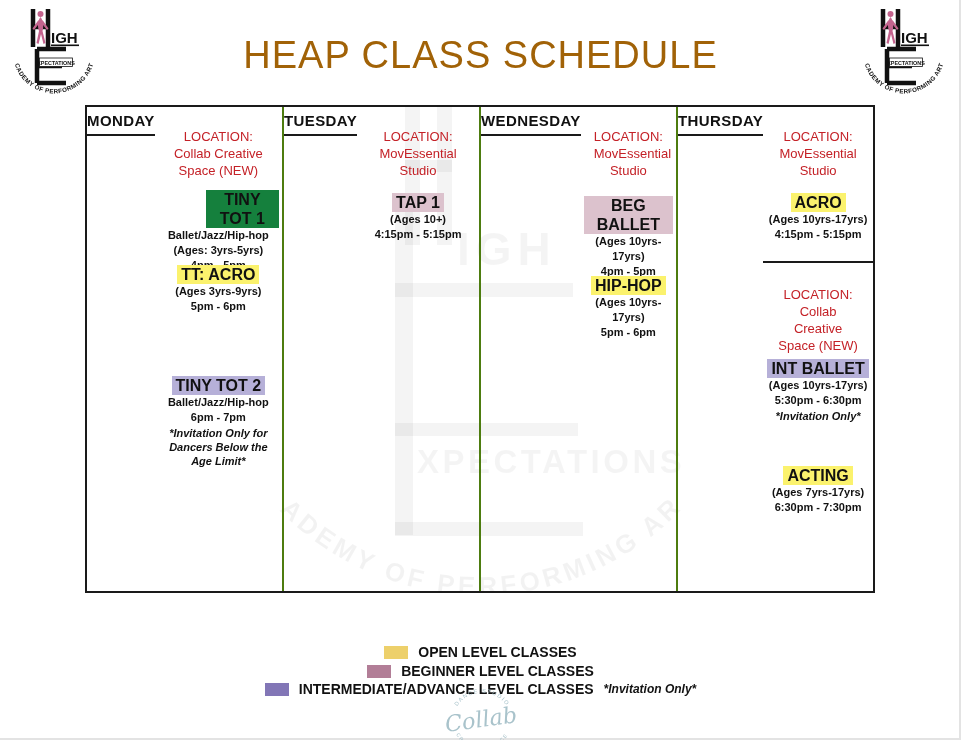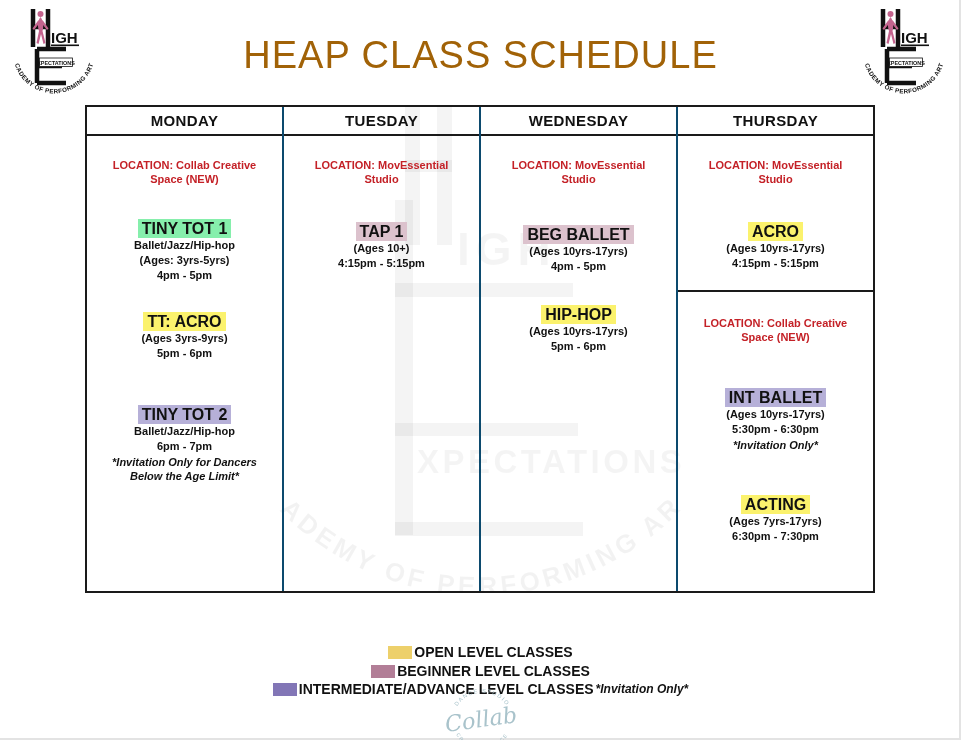--- a/index.html
+++ b/index.html
@@ -8,42 +8,42 @@
         box-shadow:inset -2px -2px 0 #e3e3e3;}
   .title{position:absolute;top:34px;left:0;width:100%;margin:0;text-align:center;
          font-size:38px;font-weight:400;letter-spacing:1px;color:#a16207;}
   .logo{position:absolute;top:5px;width:92px;height:102px;}
   .logo-left{left:8px;}
   .logo-right{left:858px;}
   .watermark{position:absolute;left:85px;top:105px;width:790px;height:488px;pointer-events:none;}
   
   .schedule{position:absolute;left:85px;top:105px;width:790px;height:488px;display:flex;
             border:2px solid #1a1a1a;box-sizing:border-box;}
-  .col{flex:1;display:flex;flex-direction:column;box-sizing:border-box;min-width:0;}
-  .col + .col{border-left:2px solid #0c4a6e;}
+  .col{flex:1;display:flex;flex-direction:row;box-sizing:border-box;min-width:0;}
+  .col + .col{border-left:2px solid #4d7c0f;}
   .day-header{height:27px;line-height:27px;text-align:center;font-weight:700;font-size:15px;
               letter-spacing:.4px;border-bottom:2px solid #1a1a1a;}
   .day-body{position:relative;flex:1;}
   .sec{position:relative;}
   .sec-thu-1{height:156px;border-bottom:2px solid #1a1a1a;box-sizing:border-box;}
   .sec-thu-2{height:301px;}
   .block{position:absolute;left:3px;right:3px;text-align:center;}
-  .loc{color:var(--red);font-weight:700;font-size:11px;line-height:1.3;padding:0 10px;}
+  .loc{color:var(--red);font-weight:400;font-size:13px;line-height:1.3;padding:0 10px;}
   .cls-name{display:inline-block;font-weight:700;font-size:16px;line-height:1.2;padding:0 4px;}
   .cls-line{font-weight:700;font-size:11px;line-height:1.35;}
   .cls-line:empty{display:none;}
   .cls-note{font-weight:700;font-style:italic;font-size:11px;line-height:1.3;margin-top:1px;padding:0 6px;}
   .cls-note:empty{display:none;}
   
   .addresses{position:absolute;top:598px;left:0;width:100%;text-align:center;
              font-size:14px;font-weight:700;line-height:1.35;}
   .addr-label{color:var(--red);}
   .addr-val{color:#131313;}
   .legend{position:absolute;top:644px;left:0;width:100%;}
-  .legend-row{display:flex;justify-content:center;align-items:center;gap:2px;
+  .legend-row{display:flex;justify-content:center;align-items:center;gap:10px;
               font-size:14px;font-weight:700;line-height:17.5px;margin-bottom:1px;}
   .swatch{display:inline-block;width:24px;height:13px;}
   .legend-note{font-style:italic;font-size:12px;}
   .legend-note:empty{display:none;}
   .stamp{position:absolute;left:430px;top:688px;width:104px;height:52px;}
 </style>
 </head>
 <body>
 
 <div class="page">
@@ -103,26 +103,26 @@
   </svg>
 
   <div class="schedule">
 
     <div class="col">
       <div class="day-header">MONDAY</div>
       <div class="day-body">
         <div class="sec">
           <div class="block loc" style="top:22px">LOCATION: Collab Creative Space (NEW)</div>
           <div class="block" style="top:83px">
-            <div><span class="cls-name" style="background: #86efac;">TINY TOT 1</span></div>
+            <div><span class="cls-name" style="background: #15803d; margin-left: 48px;">TINY TOT 1</span></div>
             <div class="cls-line">Ballet/Jazz/Hip-hop</div>
             <div class="cls-line">(Ages: 3yrs-5yrs)</div>
             <div class="cls-line">4pm - 5pm</div>
           </div>
-          <div class="block" style="top:176px">
+          <div class="block" style="top:158px">
             <div><span class="cls-name" style="background: rgb(251, 242, 109);">TT: ACRO</span></div>
             <div class="cls-line">(Ages 3yrs-9yrs)</div>
             <div class="cls-line">5pm - 6pm</div>
           </div>
           <div class="block" style="top:269px">
             <div><span class="cls-name" style="background: rgb(182, 176, 216);">TINY TOT 2</span></div>
             <div class="cls-line">Ballet/Jazz/Hip-hop</div>
             <div class="cls-line">6pm - 7pm</div>
             <div class="cls-note">*Invitation Only for Dancers Below the Age Limit*</div>
           </div>

